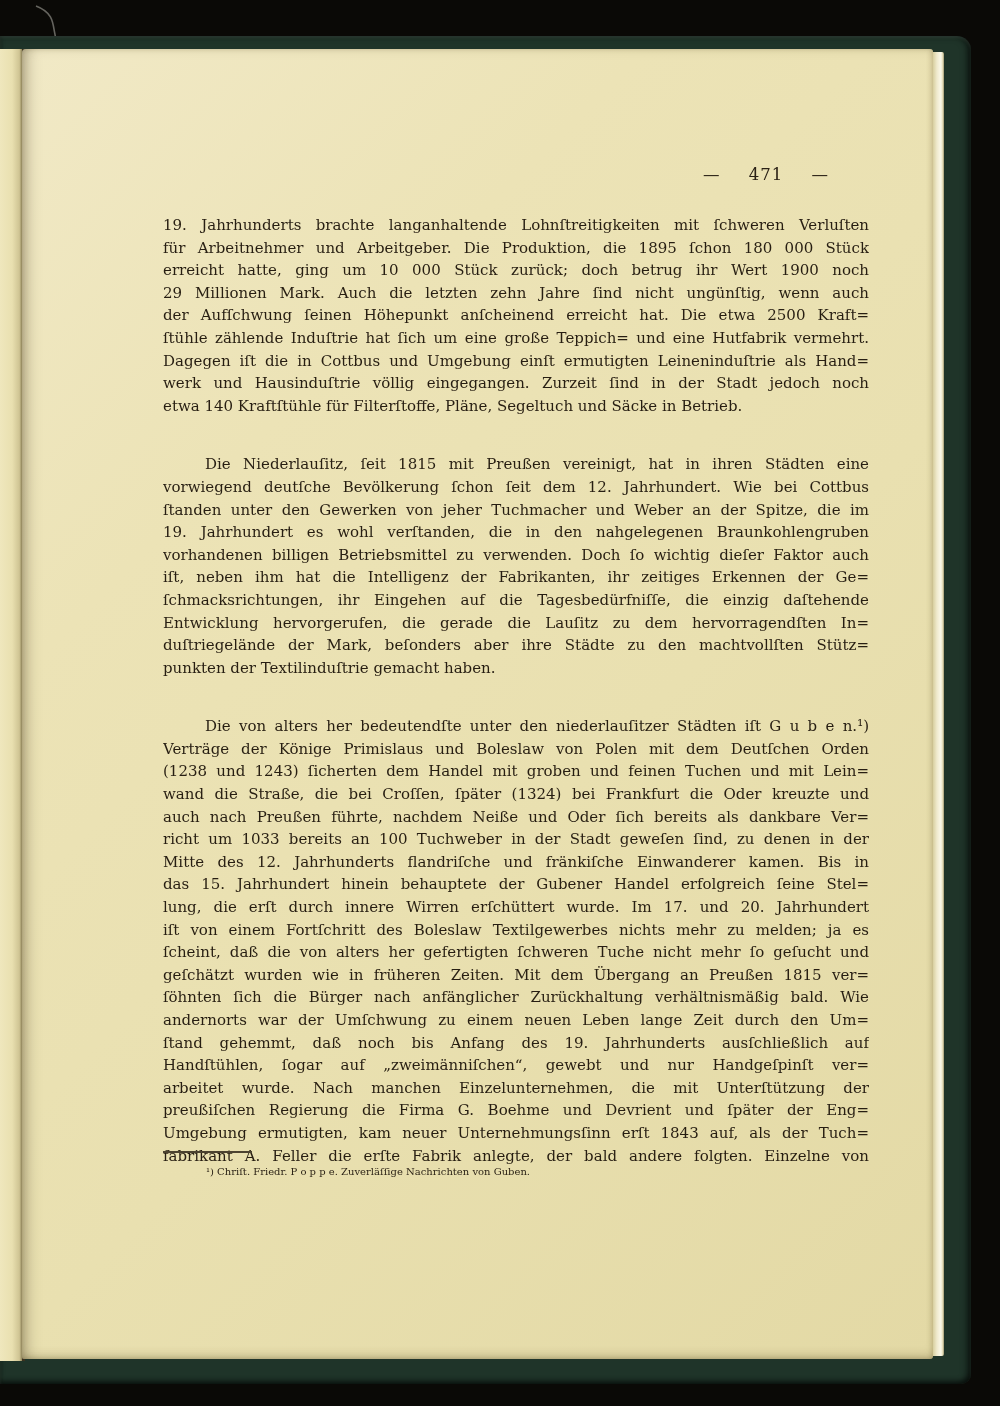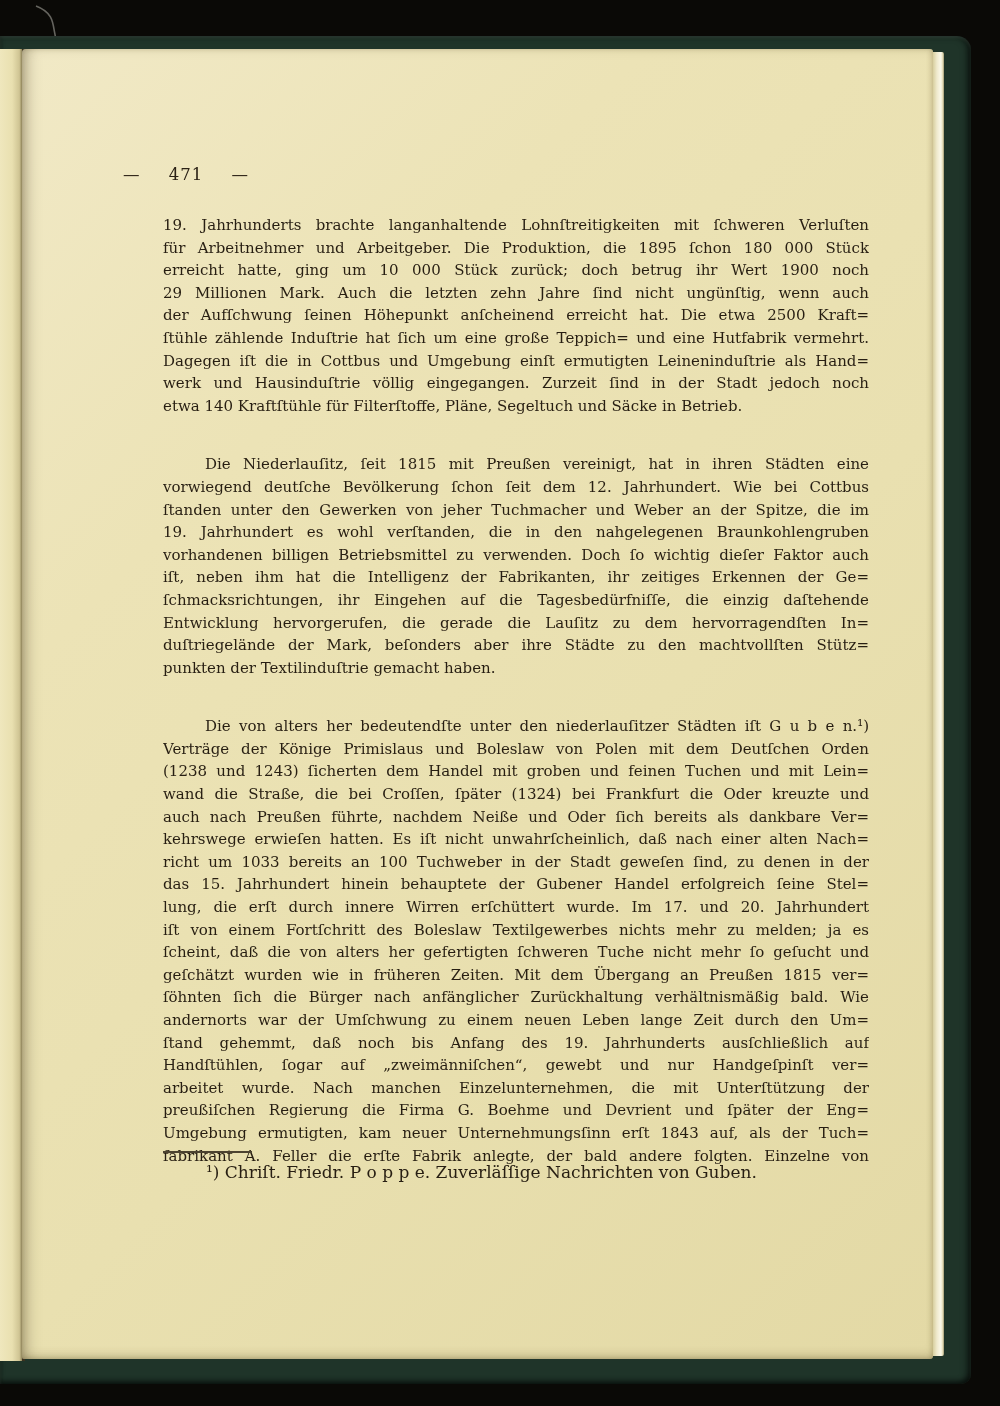--- a/index.html
+++ b/index.html
@@ -35,41 +35,41 @@
   
   .page{
     position:absolute;left:22px;top:49px;width:911px;height:1310px;
     background:linear-gradient(135deg,#f1e9c6 0%,#ece3b6 28%,#e9e0b0 58%,#e3d9a5 100%);
     border-radius:4px 3px 3px 2px;
     box-shadow:inset 10px 0 16px -8px rgba(70,58,30,.5), inset 0 -6px 14px -8px rgba(90,75,40,.45), inset -2px 0 4px rgba(120,105,60,.25);
     color:#261d12;
   }
   .page-number{
     position:absolute;left:101px;top:116px;width:706px;
-    text-align:left;font-size:16.5px;letter-spacing:1px;word-spacing:22px;
+    text-align:right;font-size:16.5px;letter-spacing:1px;word-spacing:22px;
     color:#2a2115;
   }
   .body-text{
     position:absolute;left:141px;top:165px;width:706px;
   }
   .bl{
     height:22.6px;line-height:22.6px;font-size:15px;
     text-align:justify;text-align-last:justify;
     overflow:hidden;
     color:#271e12;
   }
   .bl.indent{padding-left:42px;margin-top:36px;}
   .bl.end{text-align-last:left;}
   .footnote-rule{
     position:absolute;left:141px;top:1102px;width:89px;height:0;
     border-top:2px solid #4c4330;
   }
   .footnote{
     position:absolute;left:184px;top:1113px;width:640px;
-    font-size:17px;line-height:20px;color:#271e12;
+    font-size:10px;line-height:20px;color:#271e12;
     text-align:left;
   }
   .thread{position:absolute;left:22px;top:2px;}
 </style>
 </head>
 <body>
 
 <div class="scene">
 
   <svg class="thread" width="70" height="70" viewBox="0 0 70 70">
@@ -102,22 +102,22 @@
         <div class="bl">iſt, neben ihm hat die Intelligenz der Fabrikanten, ihr zeitiges Erkennen der Ge=</div>
         <div class="bl">ſchmacksrichtungen, ihr Eingehen auf die Tagesbedürfniſſe, die einzig daſtehende</div>
         <div class="bl">Entwicklung hervorgerufen, die gerade die Lauſitz zu dem hervorragendſten In=</div>
         <div class="bl">duſtriegelände der Mark, beſonders aber ihre Städte zu den machtvollſten Stütz=</div>
         <div class="bl end">punkten der Textilinduſtrie gemacht haben.</div>
         <div class="bl indent">Die von alters her bedeutendſte unter den niederlauſitzer Städten iſt G u b e n.¹)</div>
         <div class="bl">Verträge der Könige Primislaus und Boleslaw von Polen mit dem Deutſchen Orden</div>
         <div class="bl">(1238 und 1243) ſicherten dem Handel mit groben und feinen Tuchen und mit Lein=</div>
         <div class="bl">wand die Straße, die bei Croſſen, ſpäter (1324) bei Frankfurt die Oder kreuzte und</div>
         <div class="bl">auch nach Preußen führte, nachdem Neiße und Oder ſich bereits als dankbare Ver=</div>
-        <div class="bl">kehrswege erwieſen hatten. Es iſt nicht unwahrſcheinlich, daß nach einer alten Nach=</div>
         <div class="bl">richt um 1033 bereits an 100 Tuchweber in der Stadt geweſen ſind, zu denen in der</div>
+        <div class="bl">Mitte des 12. Jahrhunderts flandriſche und fränkiſche Einwanderer kamen. Bis in</div>
         <div class="bl">das 15. Jahrhundert hinein behauptete der Gubener Handel erfolgreich ſeine Stel=</div>
         <div class="bl">lung, die erſt durch innere Wirren erſchüttert wurde. Im 17. und 20. Jahrhundert</div>
         <div class="bl">iſt von einem Fortſchritt des Boleslaw Textilgewerbes nichts mehr zu melden; ja es</div>
         <div class="bl">ſcheint, daß die von alters her gefertigten ſchweren Tuche nicht mehr ſo geſucht und</div>
         <div class="bl">geſchätzt wurden wie in früheren Zeiten. Mit dem Übergang an Preußen 1815 ver=</div>
         <div class="bl">ſöhnten ſich die Bürger nach anfänglicher Zurückhaltung verhältnismäßig bald. Wie</div>
         <div class="bl">andernorts war der Umſchwung zu einem neuen Leben lange Zeit durch den Um=</div>
         <div class="bl">ſtand gehemmt, daß noch bis Anfang des 19. Jahrhunderts ausſchließlich auf</div>
         <div class="bl">Handſtühlen, ſogar auf „zweimänniſchen“, gewebt und nur Handgeſpinſt ver=</div>
         <div class="bl">arbeitet wurde. Nach manchen Einzelunternehmen, die mit Unterſtützung der</div>

